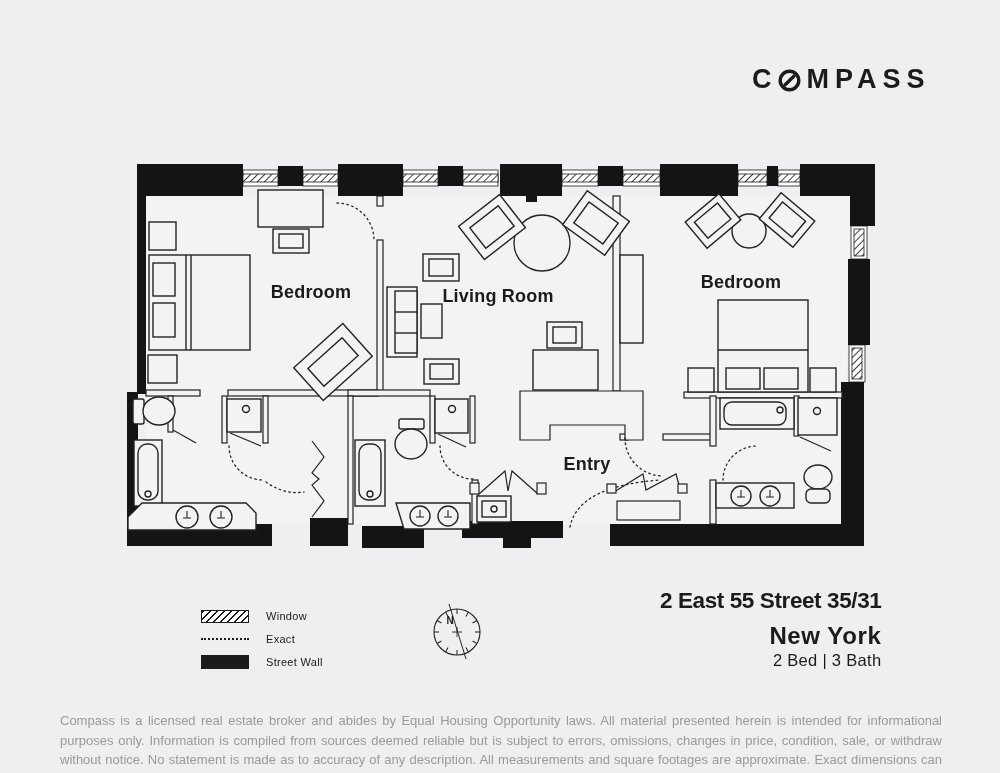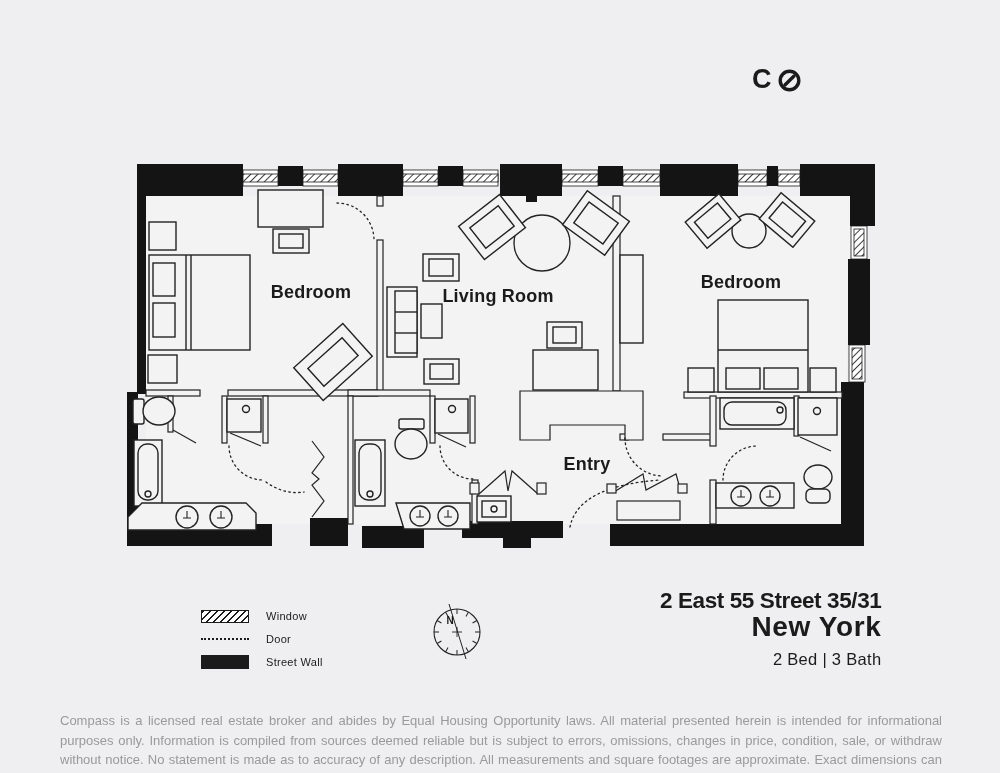--- a/index.html
+++ b/index.html
@@ -28,37 +28,38 @@
   .swatch-window{
     height:13px;border:1px solid #1b1b1b;box-sizing:border-box;
     background:repeating-linear-gradient(135deg,#1b1b1b 0 1.5px,#ffffff 1.5px 5px);
   }
   .swatch-door{height:0;border-top:2.5px dotted #1b1b1b;}
   .swatch-wall{height:14px;background:#1b1b1b;}
   .legend-label{font-size:11px;letter-spacing:.3px;}
   
   .title-block{position:absolute;left:660px;top:590px;text-align:right;}
   .addr{font-size:22.5px;font-weight:700;letter-spacing:-.4px;line-height:1;}
-  .city{font-size:28px;font-weight:700;letter-spacing:.6px;line-height:1;}
-  .specs{font-size:16.5px;font-weight:400;margin-top:10px;letter-spacing:.3px;line-height:1;}
+  .city{font-size:24px;font-weight:700;letter-spacing:.6px;margin-top:11px;line-height:1;}
+  .specs{font-size:16.5px;font-weight:400;margin-top:4px;letter-spacing:.3px;line-height:1;}
   
   .disclaimer{
     position:absolute;left:60px;right:58px;top:711px;
     font-size:13px;line-height:1.5;color:#9a9a9a;text-align:justify;
   }
 </style>
 </head>
 <body>
 
 <div class="logo">
   <span>C</span>
     <span class="slashed-o"><svg width="25" height="25" viewBox="0 0 25 25">
         <circle cx="12.5" cy="13.5" r="9.3" fill="none" stroke="#1b1b1b" stroke-width="3.4"></circle>
         <line x1="8.2" y1="17.8" x2="16.8" y2="9.2" stroke="#1b1b1b" stroke-width="3.4" stroke-linecap="round"></line>
       </svg></span>
+    <span>MPASS</span>
 </div>
 
 <svg class="plan-svg" width="1000" height="773" viewBox="0 0 1000 773">
   <defs>
     <pattern id="hatch" width="5" height="5" patternUnits="userSpaceOnUse" patternTransform="rotate(45)">
       <rect width="5" height="5" fill="#ffffff"></rect>
       <line x1="0" y1="0" x2="0" y2="5" stroke="#1b1b1b" stroke-width="1.7"></line>
     </pattern>
   </defs>
 
@@ -307,21 +308,21 @@
   <text class="north-label" x="450" y="624" text-anchor="middle">N</text>
 </svg>
 
 <div class="legend">
   <div class="legend-row">
     <div class="legend-swatch swatch-window"></div>
     <div class="legend-label">Window</div>
   </div>
   <div class="legend-row">
     <div class="legend-swatch swatch-door"></div>
-    <div class="legend-label">Door</div>
+    <div class="legend-label">Exact</div>
   </div>
   <div class="legend-row">
     <div class="legend-swatch swatch-wall"></div>
     <div class="legend-label">Street Wall</div>
   </div>
 </div>
 
 <div class="title-block">
   <div class="addr">2 East 55 Street 35/31</div>
   <div class="city">New York</div>

